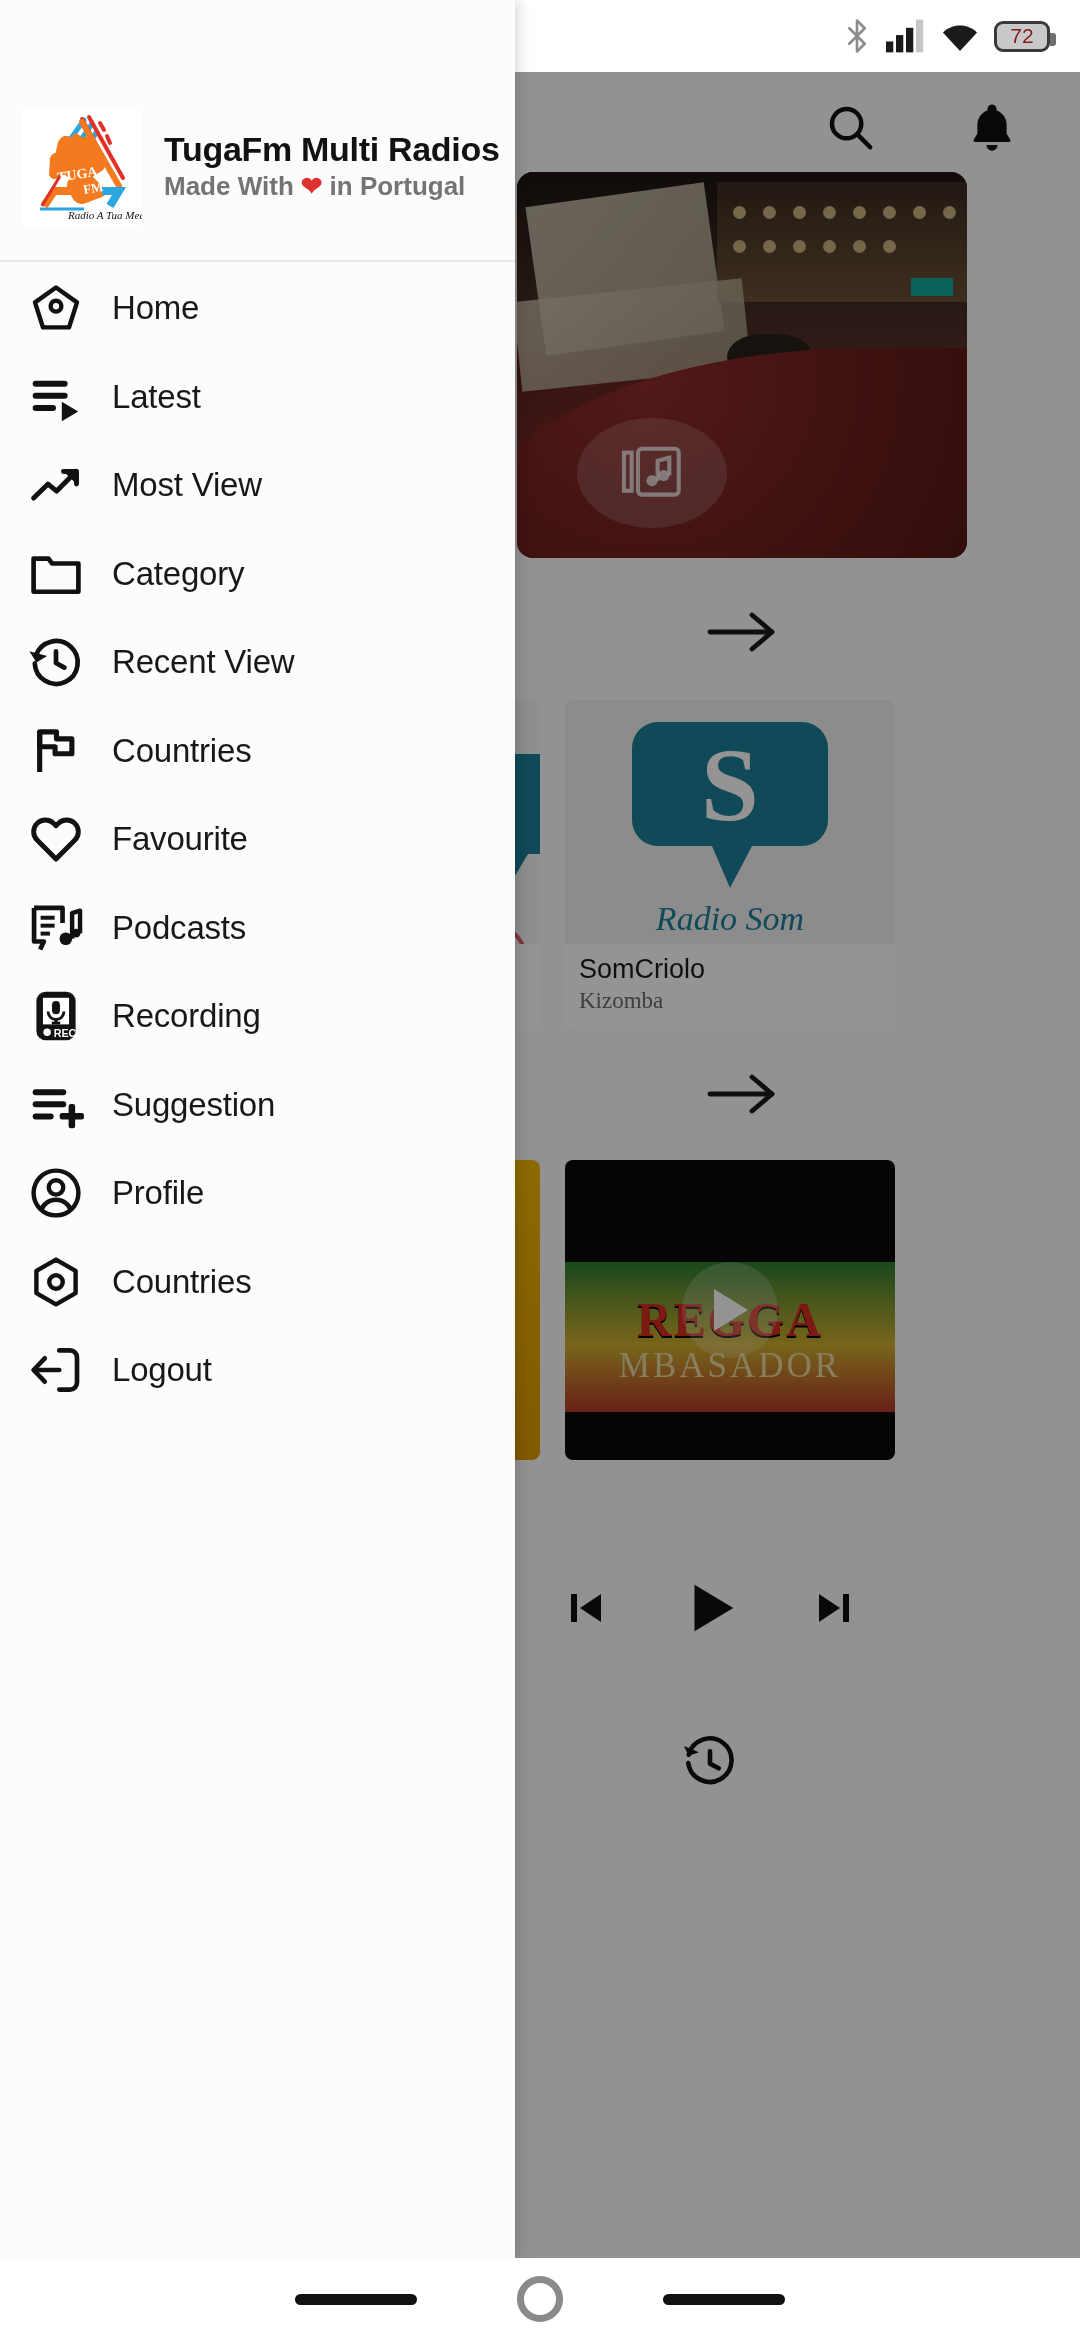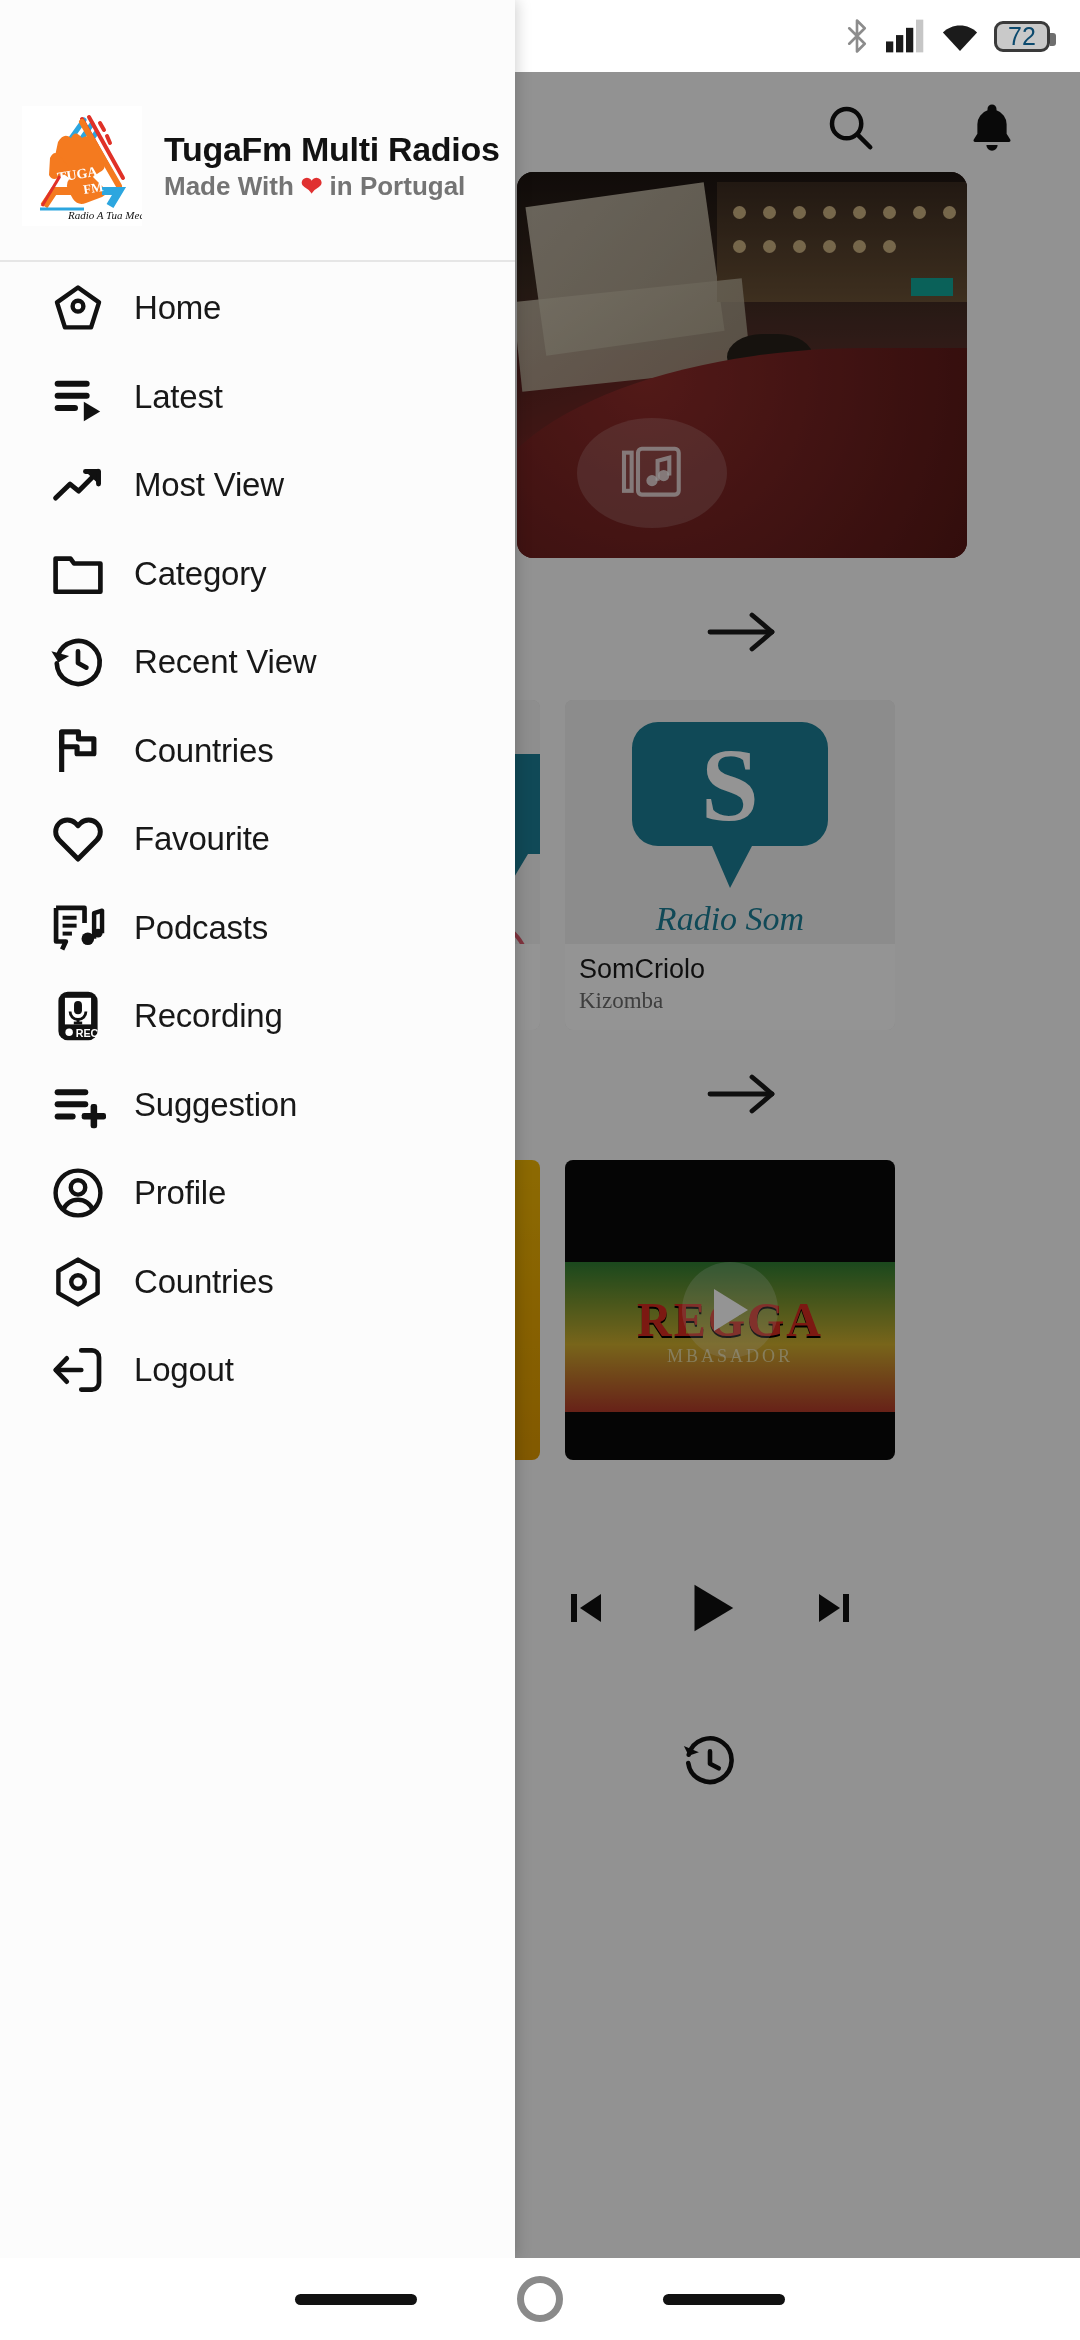--- a/index.html
+++ b/index.html
@@ -151,41 +151,41 @@
   .sb-right { display:flex; align-items:center; gap:15px; }
   .battery {
     width:56px; height:31px; border:3px solid #3a3a3a; border-radius:9px;
     display:flex; align-items:center; justify-content:center;
     background:#c9c9c9; position:relative;
   }
   .battery::after{
     content:""; position:absolute; right:-9px; top:9px; width:6px; height:13px;
     background:#6e6e6e; border-radius:0 3px 3px 0;
   }
-  .battery span { font-size:25px; color:#0c4a6e; }
+  .battery span { font-size:21px; color:#7f1d1d; }
 
   
   #drawer {
     position:absolute; left:0; top:0; width:515px; height:2258px;
     background:#fcfcfc; z-index:50;
     box-shadow:2px 0 14px rgba(0,0,0,.18);
   }
   #drawer-header {
     position:absolute; left:0; top:72px; width:515px; height:190px;
     display:flex; align-items:center; padding-left:22px; gap:22px;
     border-bottom:2px solid #e6e6e6; background:#fcfcfc;
   }
   .logo-box { width:120px; height:120px; flex:0 0 120px; position:relative; background:#fff; }
   .app-title { font-size:34px; font-weight:bold; color:#121212; line-height:40px; letter-spacing:-.3px; }
   .app-sub { font-size:26px; font-weight:bold; color:#747474; line-height:34px; display:flex; align-items:center; gap:7px; }
   .heart { color:#e03131; font-size:26px; }
 
   #menu { position:absolute; left:0; top:264px; width:515px; }
   .menu-item {
-    height:88.5px; display:flex; align-items:center; padding-left:22px; gap:0;
+    height:88.5px; display:flex; align-items:center; gap:0;
   }
   .mi-icon { width:112px; flex:0 0 112px; display:flex; align-items:center; justify-content:center; }
   .mi-label { font-size:33px; color:#181818; letter-spacing:-.2px; }
 
   
   #navbar {
     position:absolute; left:0; bottom:0; width:1080px; height:82px;
     background:#ffffff; z-index:60;
     display:flex; align-items:center; justify-content:center; gap:100px;
   }
@@ -293,21 +293,21 @@
   </div>
 
   <div class="bg-card" id="card-yellow">
     <div class="thumb"></div>
   </div>
 
   <div class="bg-card" id="card-reggae">
     <div class="thumb">
       <div class="reggae-art"></div>
       <div class="reggae-word">REGGA</div>
-      <div style="position:absolute;left:0;top:62%;width:100%;text-align:center;font-family:'Liberation Serif',serif;font-size:18px;color:#e8d9a0;letter-spacing:3px;">MBASADOR</div>
+      <div style="position:absolute;left:0;top:62%;width:100%;text-align:center;font-family:'Liberation Serif',serif;font-size:35px;color:#e8d9a0;letter-spacing:3px;">MBASADOR</div>
       <div style="position:absolute;left:50%;top:50%;transform:translate(-50%,-50%);width:96px;height:96px;border-radius:50%;background:rgba(255,255,255,.2);display:flex;align-items:center;justify-content:center;">
         <svg width="44" height="50" viewBox="0 0 22 25" fill="#ffffff">
             <polygon points="3,2 20,12.5 3,23"></polygon>
           </svg>
       </div>
     </div>
   </div>
 
   <div class="bg-player">
     <div>

